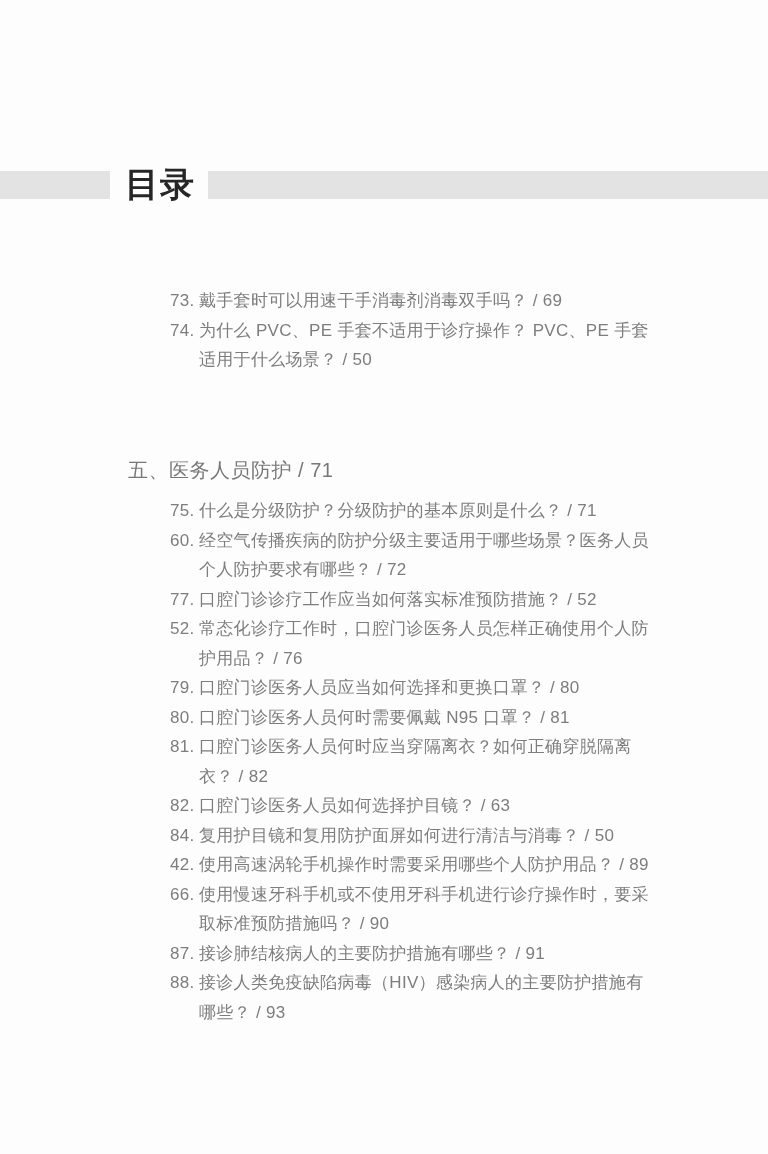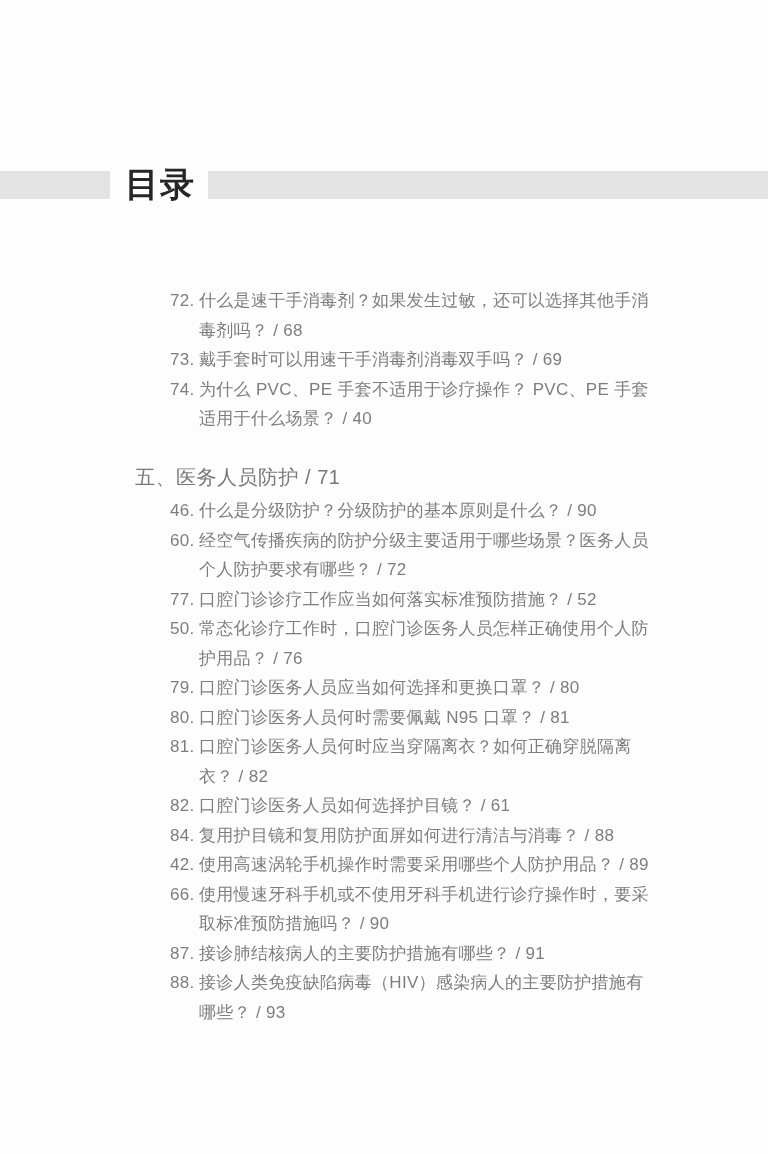--- a/index.html
+++ b/index.html
@@ -63,21 +63,21 @@
   }
   .toc-item .item-num {
     position: absolute;
     left: 0;
     top: 0;
   }
   .section-heading {
     position: absolute;
     left: 128px;
     top: 455px;
-    margin: 7px;
+    margin: 0;
     font-size: 20px;
     font-weight: normal;
     line-height: 30px;
     letter-spacing: 0.5px;
     color: #787878;
     white-space: nowrap;
   }
 </style>
 </head>
 <body>
@@ -85,59 +85,56 @@
 <div class="page">
 
   <div class="toc-header">
     <div class="header-bar left"></div>
     <div class="toc-title">目录</div>
     <div class="header-bar right"></div>
   </div>
 
   <ul class="toc-list block1">
     <li class="toc-item">
-      <span class="item-num">72.</span><span>什么是速干手消毒剂？如果发生过敏，还可以选择其他手消毒剂吗？ / 68</span>
-    </li>
-    <li class="toc-item">
       <span class="item-num">73.</span><span>戴手套时可以用速干手消毒剂消毒双手吗？ / 69</span>
     </li>
     <li class="toc-item">
-      <span class="item-num">74.</span><span>为什么 PVC、PE 手套不适用于诊疗操作？ PVC、PE 手套适用于什么场景？ / 40</span>
+      <span class="item-num">74.</span><span>为什么 PVC、PE 手套不适用于诊疗操作？ PVC、PE 手套适用于什么场景？ / 50</span>
     </li>
   </ul>
 
   <h2 class="section-heading">五、医务人员防护 / 71</h2>
 
   <ul class="toc-list block2">
     <li class="toc-item">
-      <span class="item-num">46.</span><span>什么是分级防护？分级防护的基本原则是什么？ / 90</span>
+      <span class="item-num">75.</span><span>什么是分级防护？分级防护的基本原则是什么？ / 71</span>
     </li>
     <li class="toc-item">
       <span class="item-num">60.</span><span>经空气传播疾病的防护分级主要适用于哪些场景？医务人员个人防护要求有哪些？ / 72</span>
     </li>
     <li class="toc-item">
       <span class="item-num">77.</span><span>口腔门诊诊疗工作应当如何落实标准预防措施？ / 52</span>
     </li>
     <li class="toc-item">
-      <span class="item-num">50.</span><span>常态化诊疗工作时，口腔门诊医务人员怎样正确使用个人防护用品？ / 76</span>
+      <span class="item-num">52.</span><span>常态化诊疗工作时，口腔门诊医务人员怎样正确使用个人防护用品？ / 76</span>
     </li>
     <li class="toc-item">
       <span class="item-num">79.</span><span>口腔门诊医务人员应当如何选择和更换口罩？ / 80</span>
     </li>
     <li class="toc-item">
       <span class="item-num">80.</span><span>口腔门诊医务人员何时需要佩戴 N95 口罩？ / 81</span>
     </li>
     <li class="toc-item">
       <span class="item-num">81.</span><span>口腔门诊医务人员何时应当穿隔离衣？如何正确穿脱隔离衣？ / 82</span>
     </li>
     <li class="toc-item">
-      <span class="item-num">82.</span><span>口腔门诊医务人员如何选择护目镜？ / 61</span>
+      <span class="item-num">82.</span><span>口腔门诊医务人员如何选择护目镜？ / 63</span>
     </li>
     <li class="toc-item">
-      <span class="item-num">84.</span><span>复用护目镜和复用防护面屏如何进行清洁与消毒？ / 88</span>
+      <span class="item-num">84.</span><span>复用护目镜和复用防护面屏如何进行清洁与消毒？ / 50</span>
     </li>
     <li class="toc-item">
       <span class="item-num">42.</span><span>使用高速涡轮手机操作时需要采用哪些个人防护用品？ / 89</span>
     </li>
     <li class="toc-item">
       <span class="item-num">66.</span><span>使用慢速牙科手机或不使用牙科手机进行诊疗操作时，要采取标准预防措施吗？ / 90</span>
     </li>
     <li class="toc-item">
       <span class="item-num">87.</span><span>接诊肺结核病人的主要防护措施有哪些？ / 91</span>
     </li>

